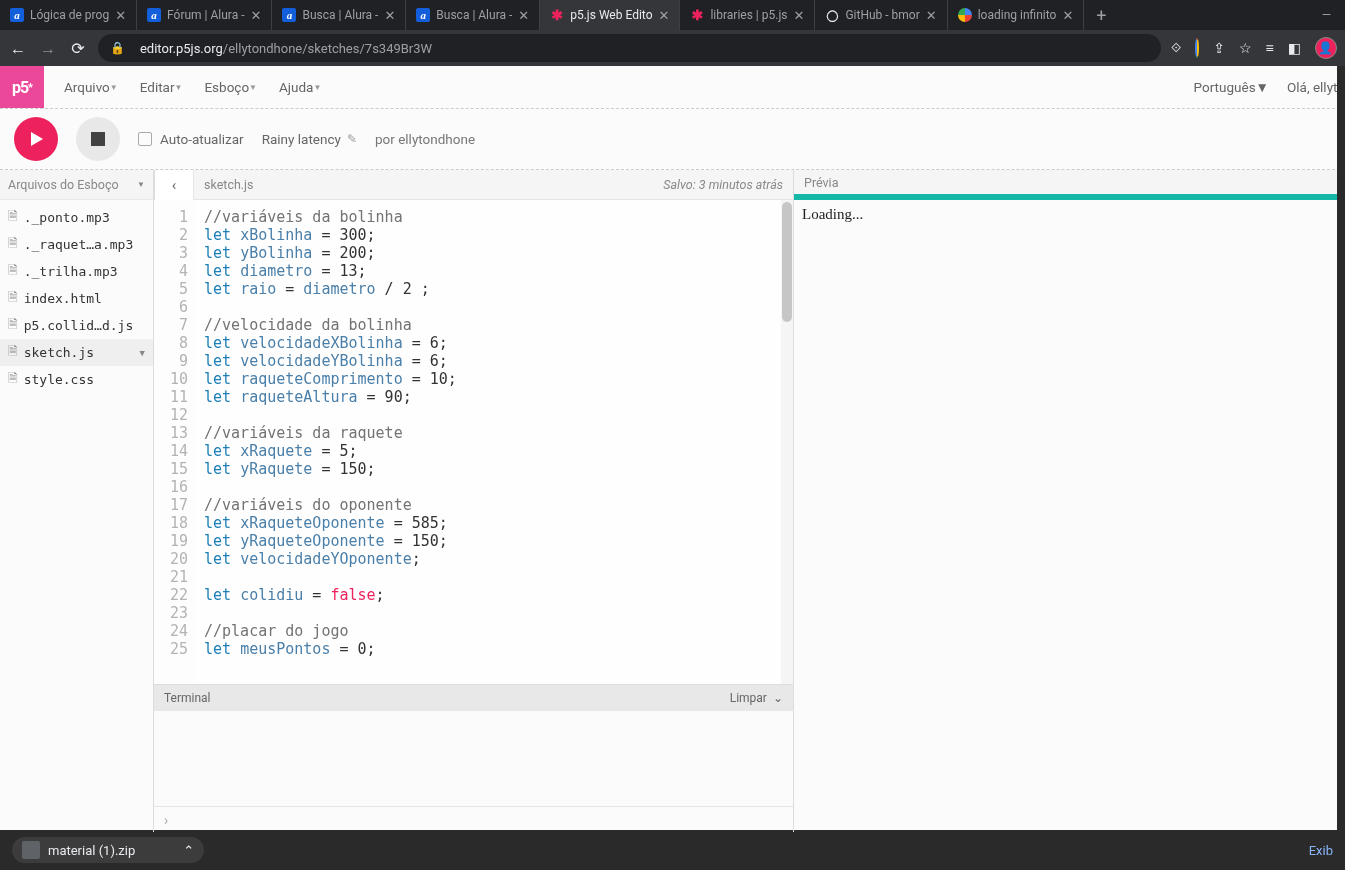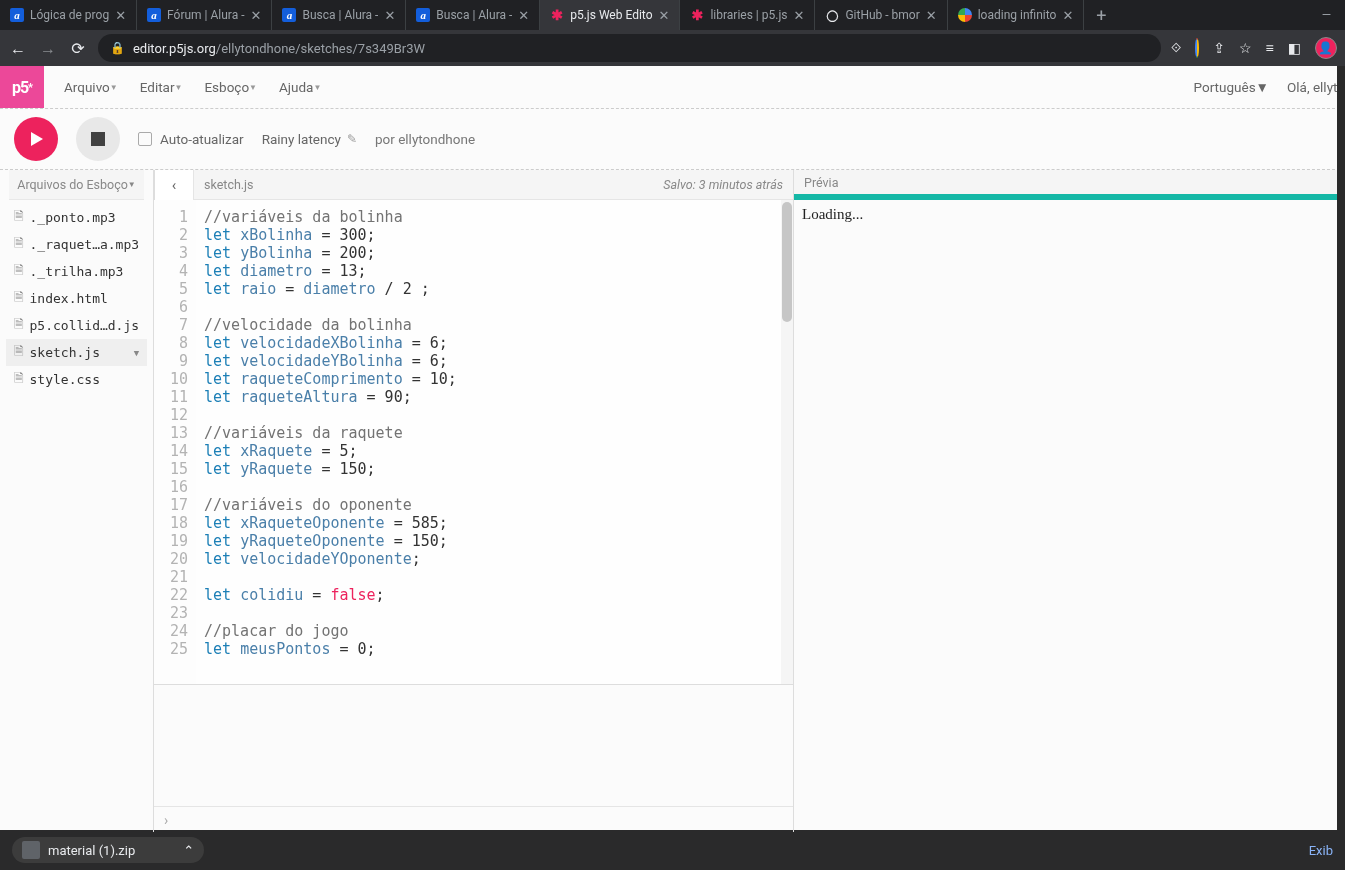--- a/index.html
+++ b/index.html
@@ -15,21 +15,21 @@
   .fav.p5 { color: #ed225d; font-size: 14px; }
   .fav.gh { color: #e8eaed; }
   .fav.goog { background: conic-gradient(#4285f4 0 25%, #ea4335 25% 50%, #fbbc05 50% 75%, #34a853 75% 100%); border-radius: 50%; }
   .newtab { color: #9aa0a6; padding: 0 12px; font-size: 18px; cursor: pointer; }
   .winctl { margin-left: auto; display: flex; gap: 14px; padding: 0 14px; color: #9aa0a6; font-size: 12px; }
   .addrbar { display: flex; align-items: center; height: 36px; background: #35363a; padding: 0 8px; gap: 10px; }
   .nav-ico { color: #e8eaed; width: 20px; text-align: center; font-size: 16px; cursor: pointer; }
   .nav-ico.dim { color: #8a8d91; }
   .url-field { flex: 1; display: flex; align-items: center; background: #202124; border-radius: 18px; height: 28px; padding: 0 12px; gap: 8px; color: #9aa0a6; font-size: 13px; }
   .url-field .lock { color: #9aa0a6; font-size: 12px; }
-  .url-host { color: #e8eaed; }
+  .url-host { color: #e8eaed; margin-left: 7px; }
   .addr-right { display: flex; align-items: center; gap: 14px; color: #e8eaed; font-size: 14px; }
   .avatar { width: 22px; height: 22px; background: #ed225d; border-radius: 50%; border:1px solid #888; display:flex; align-items:center; justify-content:center; font-size:12px; }
   .gcircle { width: 18px; height: 18px; border-radius: 50%; border: 2px solid #ea4335; border-left-color:#4285f4; border-bottom-color:#34a853; border-right-color:#fbbc05; }
 
   
   .app { position: relative; height: 764px; background: #fbfbfb; width:1345px; }
   .topbar { display: flex; height: 42px; align-items: center; font-size: 13.5px; color: #666; }
   .logo { width: 44px; height: 42px; background: #ec4899; color: #fff; font-weight: bold; display: flex; align-items: center; justify-content: center; font-size: 16px; letter-spacing: -1px; }
   .logo span.star { font-size: 11px; vertical-align: super; }
   .menu { display: flex; gap: 22px; padding-left: 20px; }
@@ -44,21 +44,21 @@
   .runbtn svg { fill: #fff; }
   .stopbtn { width: 44px; height: 44px; border-radius: 50%; background: #e8e8e8; display: flex; align-items: center; justify-content: center; cursor: pointer; }
   .stopbtn .sq { width: 14px; height: 14px; background: #414141; }
   .auto { display: flex; align-items: center; gap: 8px; color: #666; font-size: 13.5px; }
   .chk { width: 14px; height: 14px; border: 1.5px solid #aaa; border-radius: 2px; }
   .sketchname { display: flex; align-items: center; gap: 6px; color: #666; font-size: 13.5px; }
   .pen { color: #999; font-size: 12px; }
   .author { color: #777; font-size: 13.5px; }
 
   .workspace { display: flex; height: 662px; }
-  .sidebar { width: 154px; border-right: 1px solid #ddd; display:flex; flex-direction:column;align-items:center; }
+  .sidebar { width: 154px; border-right: 1px solid #ddd; display:flex; flex-direction:column; }
   .side-head { height: 30px; display: flex; align-items: center; justify-content: space-between; padding: 0 8px; font-size: 12.5px; color: #888; border-bottom: 1px solid #e8e8e8; background:#f5f5f5; }
   .side-head .caret { font-size: 8px; }
   .filelist { padding: 4px 0; font-family: "Menlo","Consolas",monospace; font-size: 13px; color: #333; overflow:hidden; flex:1;}
   .file { display: flex; align-items: center; gap: 6px; padding: 3px 8px; cursor: pointer; white-space: nowrap; }
   .file.active { background: #efefef; }
   .file .fi { color: #888; font-size: 12px; }
   .file .drop { margin-left: auto; color: #888; font-size: 9px; }
 
   .midcol { width: 640px; display: flex; flex-direction: column; border-right: 1px solid #ddd; }
   .editor-head { height: 30px; background: #f5f5f5; border-bottom: 1px solid #e5e5e5; display: flex; align-items: center; padding: 0 10px; font-size: 12.5px; color: #888; }
@@ -294,20 +294,27 @@
             <div>23</div>
             <div>24</div>
             <div>25</div>
           </div>
         <div class="codearea" id="code-host"><div><span class="c-comment">//variáveis da bolinha</span></div><div><span class="c-kw">let</span> <span class="c-var">xBolinha</span> = 300;</div><div><span class="c-kw">let</span> <span class="c-var">yBolinha</span> = 200;</div><div><span class="c-kw">let</span> <span class="c-var">diametro</span> = 13;</div><div><span class="c-kw">let</span> <span class="c-var">raio</span> = <span class="c-var">diametro</span> / 2 ;</div><div>&nbsp;</div><div><span class="c-comment">//velocidade da bolinha</span></div><div><span class="c-kw">let</span> <span class="c-var">velocidadeXBolinha</span> = 6;</div><div><span class="c-kw">let</span> <span class="c-var">velocidadeYBolinha</span> = 6;</div><div><span class="c-kw">let</span> <span class="c-var">raqueteComprimento</span> = 10;</div><div><span class="c-kw">let</span> <span class="c-var">raqueteAltura</span> = 90;</div><div>&nbsp;</div><div><span class="c-comment">//variáveis da raquete</span></div><div><span class="c-kw">let</span> <span class="c-var">xRaquete</span> = 5;</div><div><span class="c-kw">let</span> <span class="c-var">yRaquete</span> = 150;</div><div>&nbsp;</div><div><span class="c-comment">//variáveis do oponente</span></div><div><span class="c-kw">let</span> <span class="c-var">xRaqueteOponente</span> = 585;</div><div><span class="c-kw">let</span> <span class="c-var">yRaqueteOponente</span> = 150;</div><div><span class="c-kw">let</span> <span class="c-var">velocidadeYOponente</span>;</div><div>&nbsp;</div><div><span class="c-kw">let</span> <span class="c-var">colidiu</span> = <span class="c-bool">false</span>;</div><div>&nbsp;</div><div><span class="c-comment">//placar do jogo</span></div><div><span class="c-kw">let</span> <span class="c-var">meusPontos</span> = 0;</div></div>
         <div class="scrollbar">
             <div class="thumb"></div>
           </div>
       </div>
       <div class="console">
+        <div class="console-head">
+          <span>Terminal</span>
+          <div class="r">
+            <span>Limpar</span>
+            <span style="font-size:12px;">⌄</span>
+          </div>
+        </div>
         <div class="console-body"></div>
         <div class="console-input">
           <span>›</span>
         </div>
       </div>
     </div>
 
     <div class="preview">
       <div class="preview-head">Prévia</div>
       <div class="preview-body">Loading...</div>

